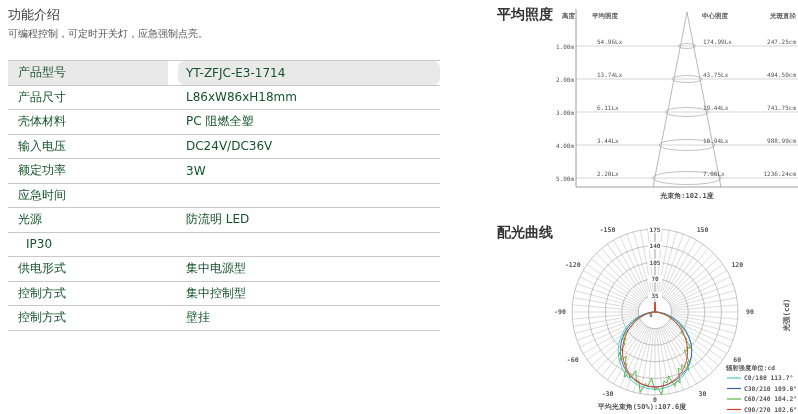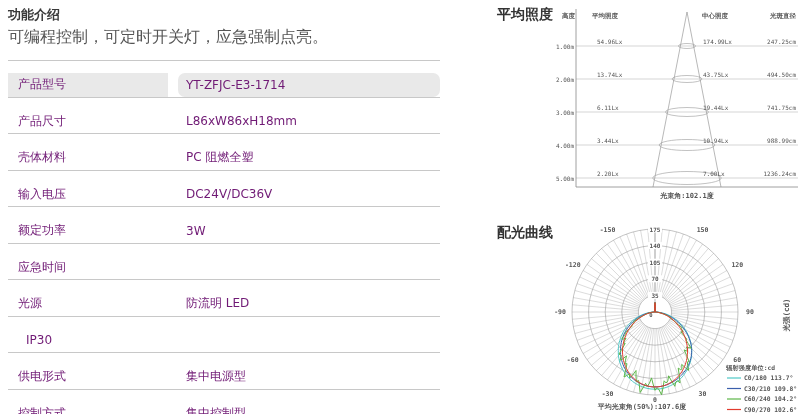--- a/index.html
+++ b/index.html
@@ -2,31 +2,31 @@
 <html><head>
 <meta charset="utf-8">
 <style>
   html,body{margin:0;padding:0;}
   body{
     width:798px;height:414px;position:relative;background:#fff;
     font-family:"DejaVu Sans","Liberation Sans",sans-serif;
     color:#58595b;overflow:hidden;
   }
   .intro-title{
-    position:absolute;left:8px;top:6px;font-size:13px;font-weight:bold;color:#3a3a3a;
+    position:absolute;left:8px;top:6px;font-size:13px;font-weight:normal;color:#3a3a3a;
   }
   .intro-desc{
-    position:absolute;left:8px;top:27px;font-size:16px;color:#555;text-align:right;
+    position:absolute;left:8px;top:27px;font-size:10px;color:#555;text-align:right;
   }
   .spec-table{
     position:absolute;left:8px;top:60px;width:432px;border-top:1px solid #c8c8c8;
   }
   .spec-row{
     display:flex;align-items:center;height:23.5px;border-bottom:1px solid #c8c8c8;
-    font-size:12px;color:#701a75;margin-top:12px;
+    font-size:12px;color:#14532d;
   }
   .spec-label{width:160px;padding-left:10px;box-sizing:border-box;height:100%;display:flex;align-items:center;}
   .spec-gap{width:10px;height:100%;}
   .spec-value{flex:1;padding-left:8px;height:100%;display:flex;align-items:center;border-radius:7px;}
   .spec-row.header .spec-label,.spec-row.header .spec-value{background:#e9e9e9;}
   .chart-title{
     position:absolute;font-size:14px;font-weight:bold;color:#333;
   }
   #avg-title{left:497px;top:6px;}
   #dist-title{left:497px;top:224px;}

